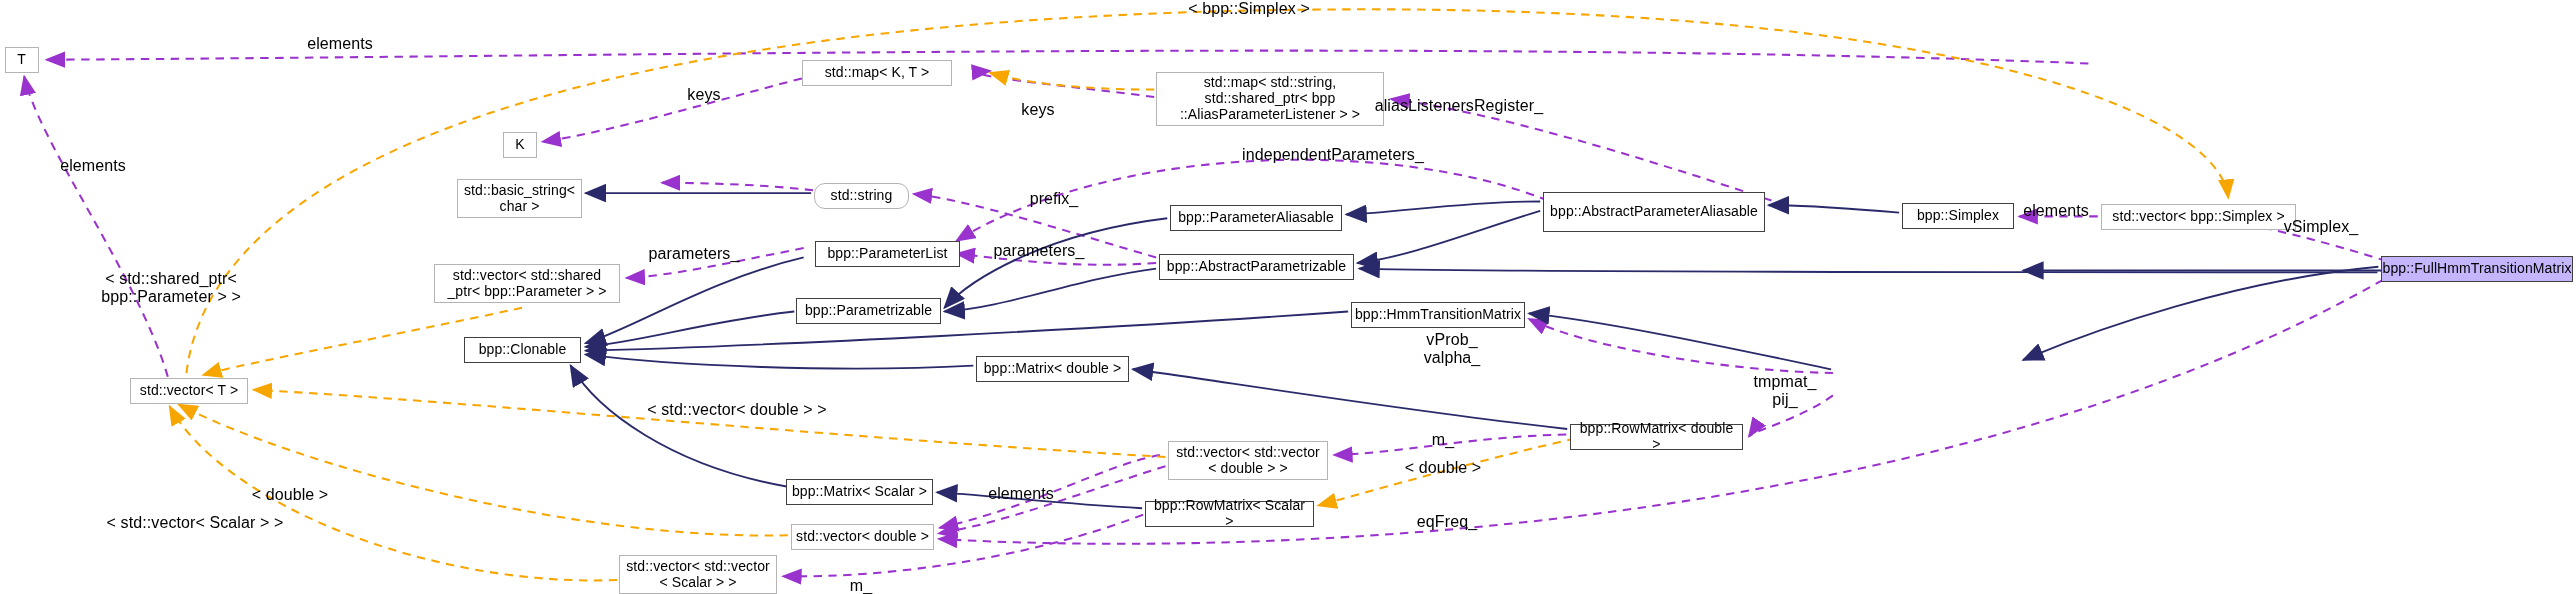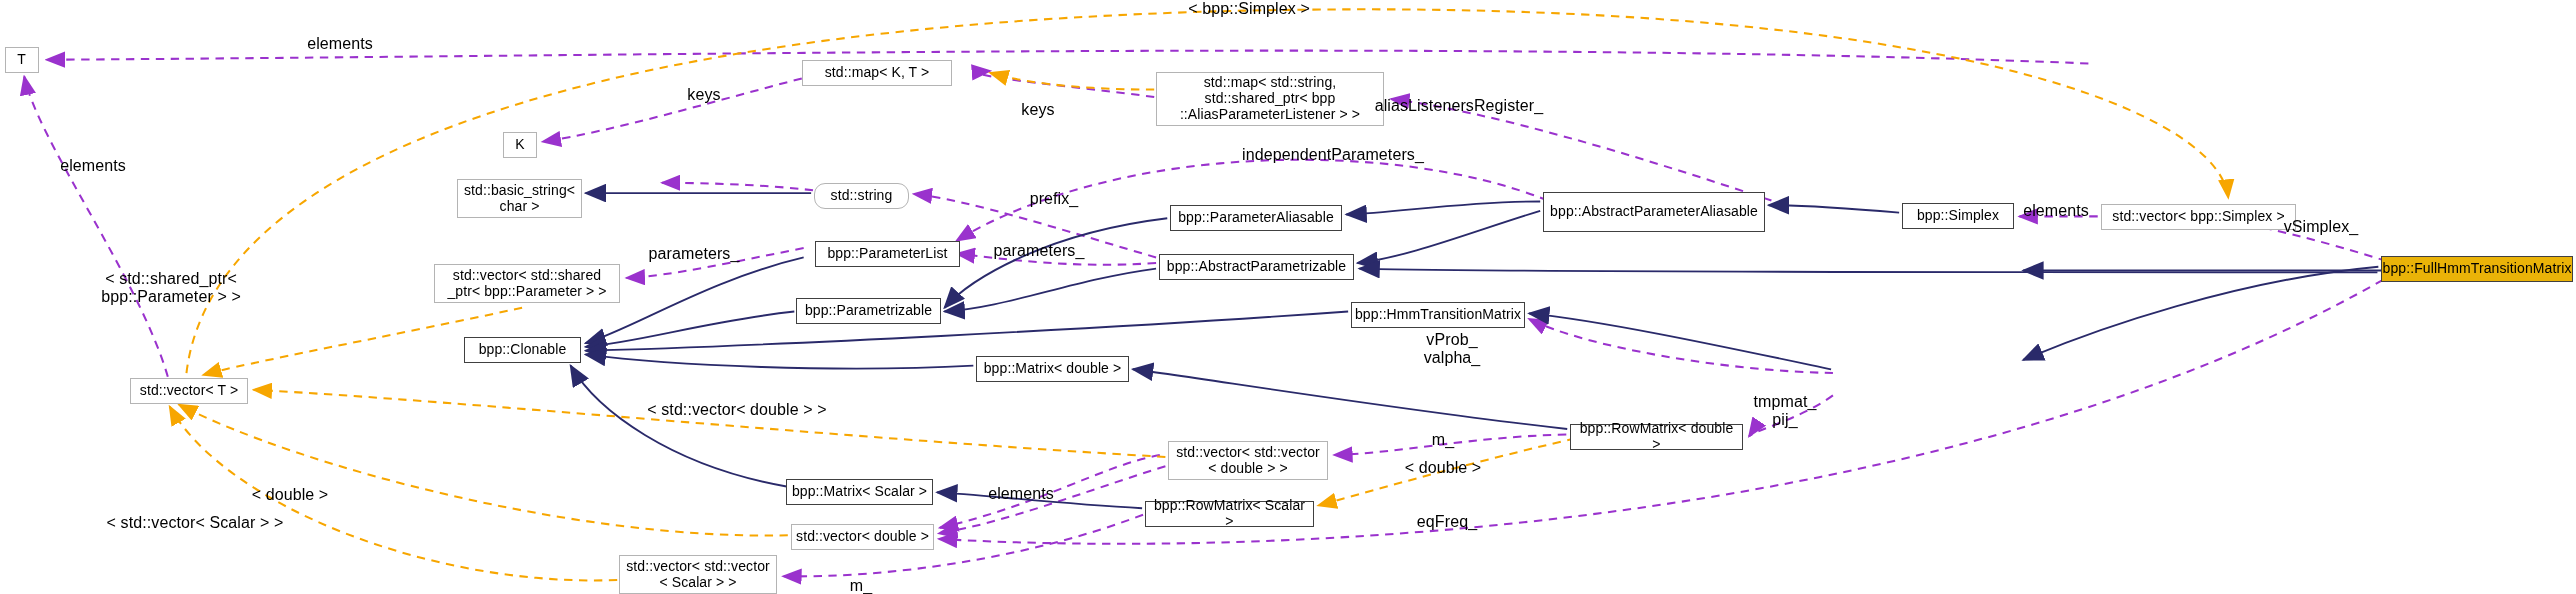--- a/index.html
+++ b/index.html
@@ -26,21 +26,21 @@
     background:#ffffff;
     white-space:pre-line;
     padding:0.9px 3.7px;
     letter-spacing:0.1px;
   }
   
   .n-plain{border:0.9px solid #b4b4b4;font-size:14px;}
   
   .n-class{border:1.5px solid #404040;font-size:14px;}
   
-  .n-focus{border:1.5px solid #404040;background:#eab308;font-size:14px;}
+  .n-focus{border:1.5px solid #404040;background:#c4b5fd;font-size:14px;}
 
   .edge-label{
     position:absolute;
     font-size:16px;
     color:#000000;
     white-space:pre-line;
     text-align:center;
     line-height:1.14;
     letter-spacing:0.1px;
   }
@@ -201,21 +201,21 @@
   <div class="edge-label el-center" style="left: 1333px; top: 146px;">independentParameters_</div>
   <div class="edge-label el-center" style="left: 2056px; top: 202px;">elements</div>
   <div class="edge-label el-center" style="left: 1054px; top: 190px;">prefix_</div>
   <div class="edge-label el-center" style="left: 694px; top: 245px;">parameters_</div>
   <div class="edge-label el-center" style="left: 1039px; top: 242px;">parameters_</div>
   <div class="edge-label el-center" style="left: 171px; top: 270px;">&lt; std::shared_ptr&lt;
 bpp::Parameter &gt; &gt;</div>
   <div class="edge-label el-center" style="left: 2321px; top: 218px;">vSimplex_</div>
   <div class="edge-label el-center" style="left: 1452px; top: 331px;">vProb_
 valpha_</div>
-  <div class="edge-label el-center" style="left: 1785px; top: 393px;">tmpmat_
+  <div class="edge-label el-center" style="left: 1785px; top: 373px;">tmpmat_
 pij_</div>
   <div class="edge-label el-center" style="left: 737px; top: 401px;">&lt; std::vector&lt; double &gt; &gt;</div>
   <div class="edge-label el-center" style="left: 1443px; top: 431px;">m_</div>
   <div class="edge-label el-center" style="left: 1443px; top: 459px;">&lt; double &gt;</div>
   <div class="edge-label el-center" style="left: 1021px; top: 485px;">elements</div>
   <div class="edge-label el-center" style="left: 290px; top: 486px;">&lt; double &gt;</div>
   <div class="edge-label el-center" style="left: 1447px; top: 513px;">eqFreq_</div>
   <div class="edge-label el-center" style="left: 195px; top: 514px;">&lt; std::vector&lt; Scalar &gt; &gt;</div>
   <div class="edge-label el-center" style="left: 861px; top: 577px;">m_</div>
 

